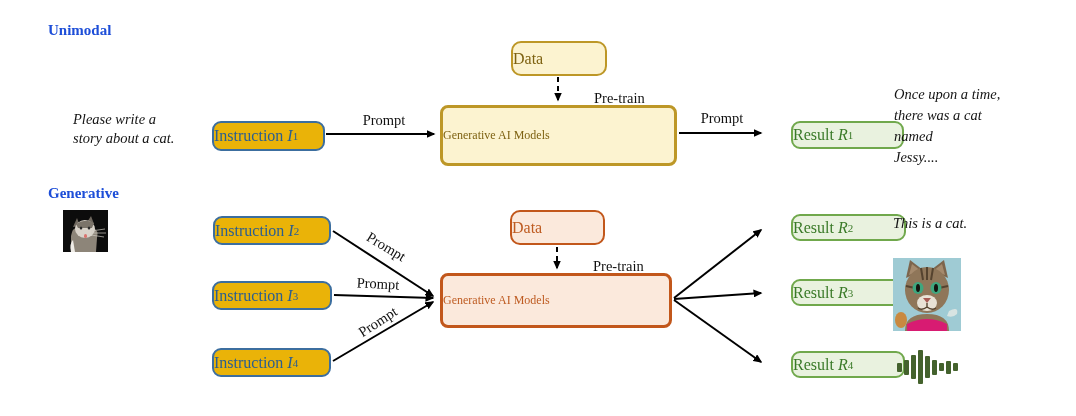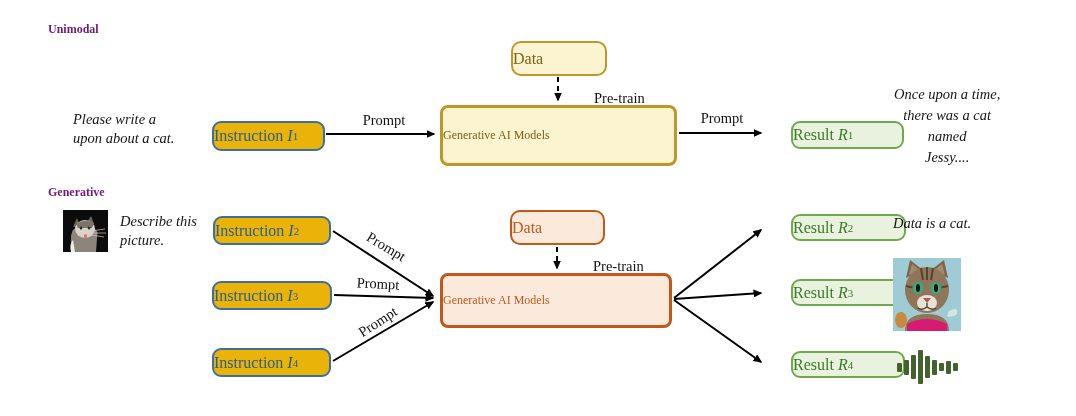--- a/index.html
+++ b/index.html
@@ -1,20 +1,20 @@
 <!DOCTYPE html>
 <html><head>
 <meta charset="utf-8">
 <style>
   html,body{margin:0;padding:0;background:#ffffff;}
   #canvas{
     position:relative;width:1076px;height:416px;background:#ffffff;
     font-family:"Liberation Serif","DejaVu Serif",serif;overflow:hidden;
   }
-  .heading{position:absolute;font-weight:bold;font-size:12px;color:#701a75;}
+  .heading{position:absolute;font-weight:bold;font-size:15px;color:#1d4ed8;}
   .note{position:absolute;font-style:italic;font-size:14.5px;line-height:19px;
         color:#141414;white-space:pre-line;}
   .box{position:absolute;display:flex;align-items:center;justify-content:flex-start;
        font-size:16px;box-sizing:border-box;}
   .box sub{font-size:11px;}
   .box .var{font-style:italic;padding-left:4px;}
   .instruction{background:#eab308;border:2px solid #3C6E9F;border-radius:9px;color:#2B5E90;}
   .result{background:#E9F2DF;border:2px solid #70A84C;border-radius:9px;color:#3A7A28;margin-left:24px;}
   .databox-y{background:#FCF3D0;border:2px solid #BD9727;border-radius:10px;color:#7E6212;}
   .databox-o{background:#FBE9DC;border:2px solid #C2571B;border-radius:10px;color:#BE5B21;}
@@ -48,21 +48,21 @@
     <line x1="557" y1="247" x2="557" y2="268" stroke="#000" stroke-width="2" stroke-dasharray="5,4" marker-end="url(#ah)"></line>
 
     <line x1="674" y1="298" x2="761" y2="230" stroke="#000" stroke-width="2" marker-end="url(#ah)"></line>
     <line x1="674" y1="299" x2="761" y2="293" stroke="#000" stroke-width="2" marker-end="url(#ah)"></line>
     <line x1="674" y1="300" x2="761" y2="362" stroke="#000" stroke-width="2" marker-end="url(#ah)"></line>
   </svg>
 
   <div class="heading" style="left:48px;top:22px;">Unimodal</div>
 
   <div class="note" style="left:73px;top:110px;">Please write a
-upon about a cat.</div>
+story about a cat.</div>
 
   <div class="box instruction" style="left:212px;top:121px;width:113px;height:30px;">
     <span>Instruction</span>
       <span class="var">I</span>
       <sub>1</sub>
   </div>
 
   <div class="arrowlabel" style="left:384px;top:120px;">Prompt</div>
 
   <div class="box databox-y" style="left:511px;top:41px;width:96px;height:35px;">
@@ -76,43 +76,41 @@
   </div>
 
   <div class="arrowlabel" style="left:722px;top:118px;">Prompt</div>
 
   <div class="box result" style="left:767px;top:121px;width:113px;height:28px;">
     <span>Result</span>
       <span class="var">R</span>
       <sub>1</sub>
   </div>
 
-  <div class="note" style="left:894px;top:84px;line-height:21px;text-align:center;">Once upon a time,
+  <div class="note" style="left:894px;top:84px;line-height:21px;">Once upon a time,
 there was a cat
 named
 Jessy....</div>
 
   <div class="heading" style="left:48px;top:185px;">Generative</div>
 
   <svg class="abs" style="left:63px;top:210px;" width="45" height="42" viewBox="0 0 45 42">
     <rect width="45" height="42" fill="#0c0c0c"></rect>
     <path d="M8 42 L8 26 Q9 18 16 16 L30 18 Q36 20 34 28 L33 42 Z" fill="#8d8579"></path>
     <polygon points="14,8 17,16 10,17" fill="#6e675e"></polygon>
     <polygon points="28,6 31,14 23,14" fill="#6e675e"></polygon>
     <ellipse cx="22" cy="19" rx="10" ry="9" fill="#d9d3ca"></ellipse>
     <path d="M13 14 Q22 8 31 13 L29 18 L15 18 Z" fill="#7b746a"></path>
     <ellipse cx="18" cy="18" rx="1.3" ry="1.6" fill="#2c2c2c"></ellipse>
     <ellipse cx="26" cy="18" rx="1.3" ry="1.6" fill="#2c2c2c"></ellipse>
     <rect x="21" y="24" width="3" height="4" rx="1.5" fill="#d9746f"></rect>
     <path d="M28 21 L42 19 M28 23 L43 23 M28 25 L41 27" stroke="#cfcac2" stroke-width="0.7" fill="none"></path>
     <path d="M8 42 Q6 34 10 30 L12 42 Z" fill="#efece6"></path>
   </svg>
 
-  <div class="note" style="left:120px;top:212px;">Describe this
-picture.</div>
   <div class="box instruction" style="left:213px;top:216px;width:118px;height:29px;">
     <span>Instruction</span>
       <span class="var">I</span>
       <sub>2</sub>
   </div>
 
   <div class="box instruction" style="left:212px;top:281px;width:120px;height:29px;">
     <span>Instruction</span>
       <span class="var">I</span>
       <sub>3</sub>
@@ -135,21 +133,21 @@
 
   <div class="box model model-o" style="left:440px;top:273px;width:232px;height:55px;">
     <span>Generative AI Models</span>
   </div>
 
   <div class="box result" style="left:767px;top:214px;width:115px;height:27px;">
     <span>Result</span>
       <span class="var">R</span>
       <sub>2</sub>
   </div>
-  <div class="note" style="left:893px;top:214px;">Data is a cat.</div>
+  <div class="note" style="left:893px;top:214px;">This is a cat.</div>
 
   <div class="box result" style="left:767px;top:279px;width:115px;height:27px;">
     <span>Result</span>
       <span class="var">R</span>
       <sub>3</sub>
   </div>
 
   <svg class="abs" style="left:893px;top:258px;" width="68" height="73" viewBox="0 0 68 73">
     <rect width="68" height="73" fill="#9FCBD4"></rect>
     <polygon points="13,20 17,2 30,12" fill="#7d654c"></polygon>

